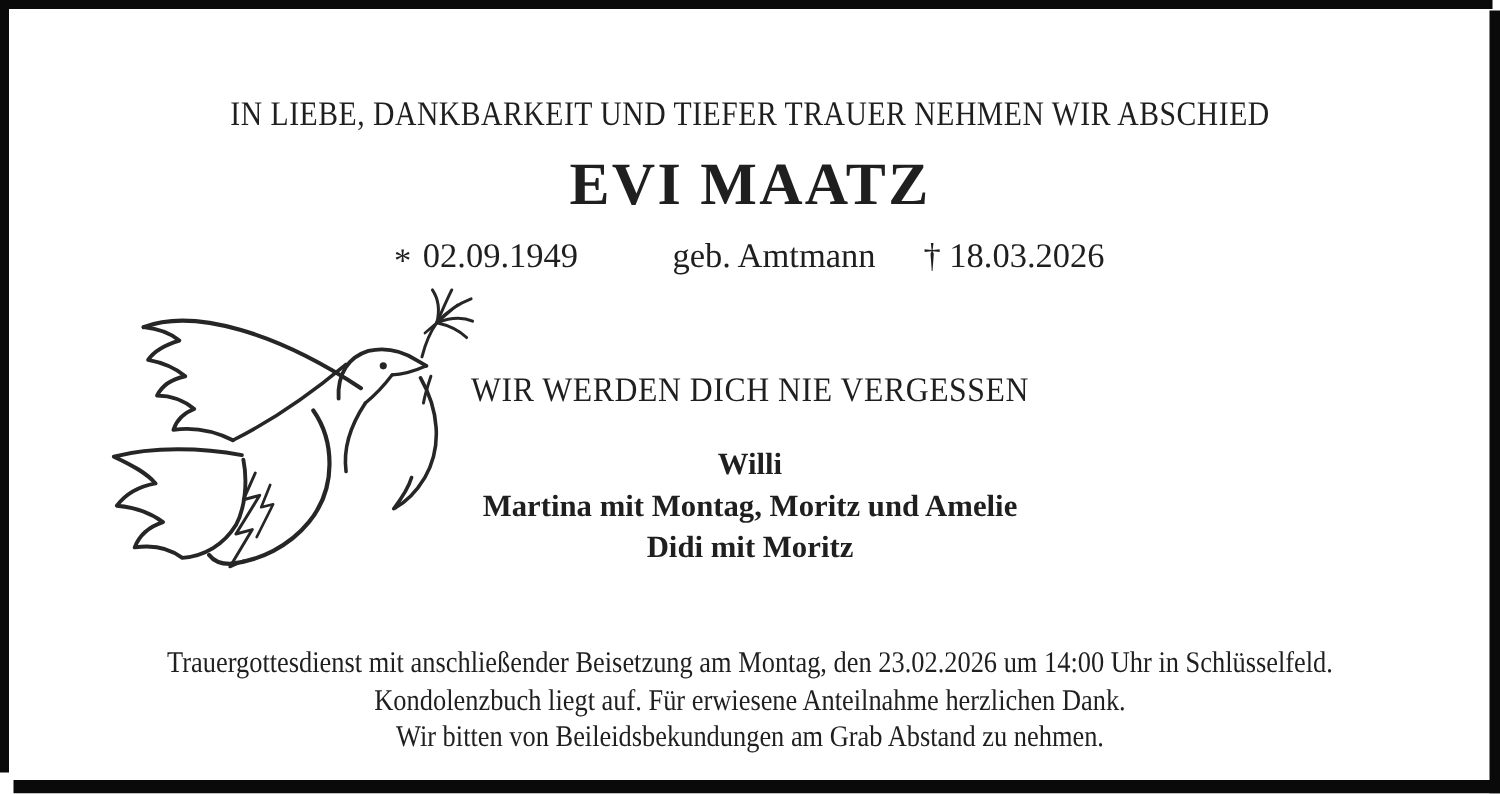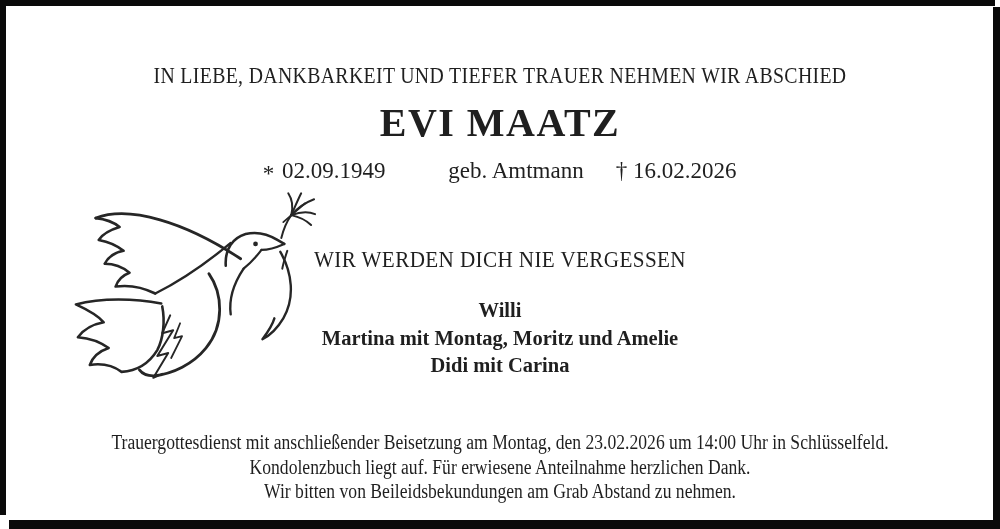--- a/index.html
+++ b/index.html
@@ -66,21 +66,21 @@
   <div class="bar bar-bottom"></div>
 
   <div class="center-line intro">IN LIEBE, DANKBARKEIT UND TIEFER TRAUER NEHMEN WIR ABSCHIED</div>
 
   <h1 class="center-line deceased">EVI MAATZ</h1>
 
   <span class="date-item date-birth"><span class="birth-sym">*</span> <span>02.09.1949</span></span>
 
   <span class="date-item date-maiden">geb. Amtmann</span>
 
-  <span class="date-item date-death"><span>†</span> <span>16.02.2026</span></span>
+  <span class="date-item date-death"><span>†</span> <span>18.03.2026</span></span>
 
   <svg class="dove" viewBox="0 0 260 215" aria-hidden="true">
 
     <path d="M32 30 C 66 17, 122 34, 178 71" stroke-width="2.8"></path>
 
     <path d="M32 30 C 42 31, 50 34, 56 39 C 46 42, 39 46, 35 52 C 46 54, 54 58, 60 63 C 50 65, 44 70, 41 76 C 52 76, 60 80, 66 85 C 58 88, 54 93, 52 99 C 66 97, 80 100, 92 106" stroke-width="2.6"></path>
 
     <path d="M168 55 C 144 75, 118 93, 92 106" stroke-width="2.4"></path>
 
     <path d="M163 78 C 162 61, 170 50, 183 46 C 196 43, 207 47, 215 52 L 222 56" stroke-width="2.6"></path>
@@ -108,21 +108,21 @@
 
     <path d="M107 128 L 99 146 L 110 143 L 94 169 L 105 166 L 90 191 L 99 187" stroke-width="2"></path>
     <path d="M117 136 L 111 151 L 119 149 L 108 171" stroke-width="1.8"></path>
   </svg>
 
   <div class="center-line motto">WIR WERDEN DICH NIE VERGESSEN</div>
 
   <div class="mourners">
     <div>Willi</div>
     <div>Martina mit Montag, Moritz und Amelie</div>
-    <div>Didi mit Carina</div>
+    <div>Didi mit Moritz</div>
   </div>
 
   <div class="footer">
     <div>Trauergottesdienst mit anschließender Beisetzung am Montag, den 23.02.2026 um 14:00 Uhr in Schlüsselfeld.</div>
     <div>Kondolenzbuch liegt auf. Für erwiesene Anteilnahme herzlichen Dank.</div>
     <div>Wir bitten von Beileidsbekundungen am Grab Abstand zu nehmen.</div>
   </div>
 
 </div>
 

